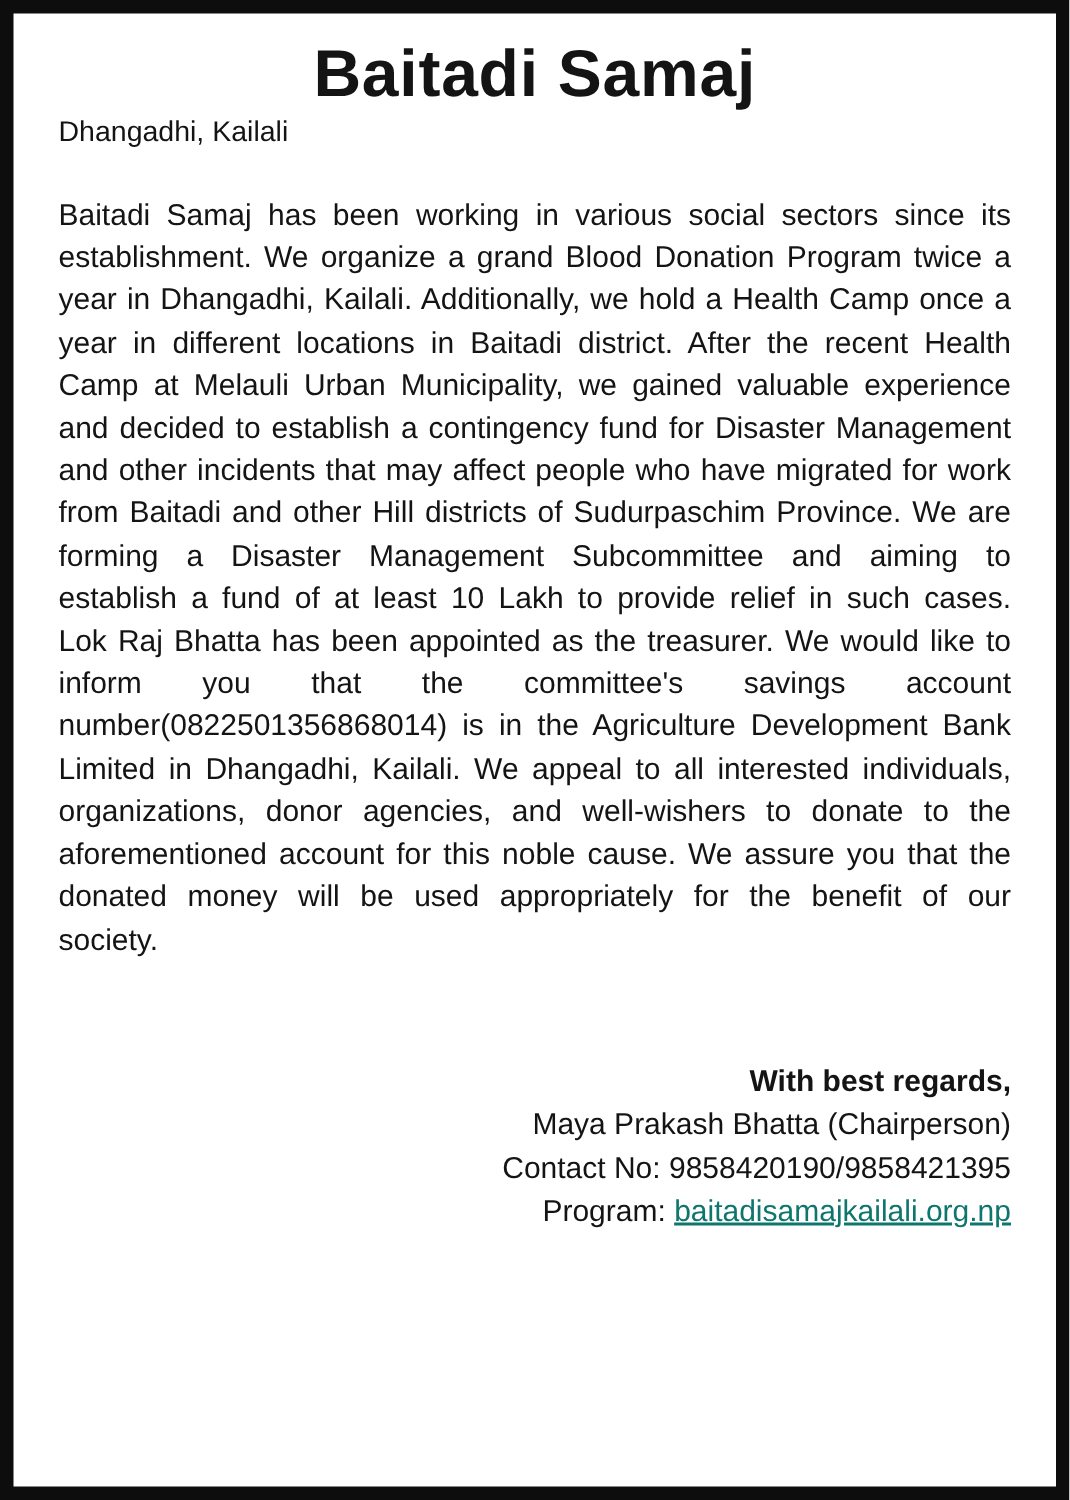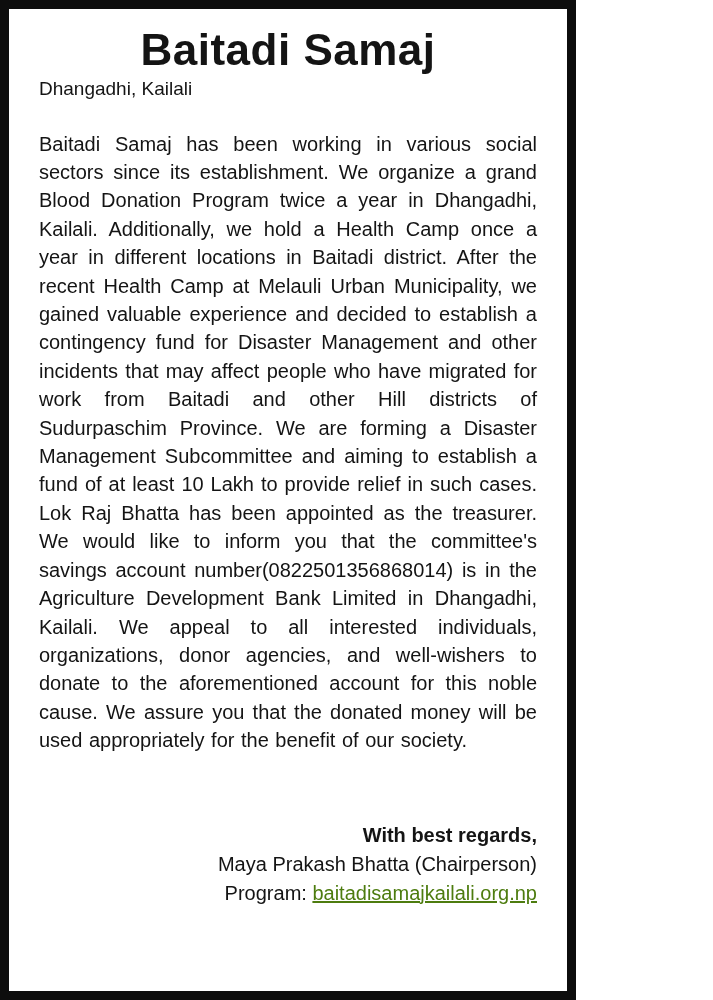--- a/index.html
+++ b/index.html
@@ -4,21 +4,21 @@
 <style>
   * { margin: 0; padding: 0; box-sizing: border-box; }
 
   html, body {
     background: #ffffff;
     font-family: "Liberation Sans", "DejaVu Sans", sans-serif;
     color: #141414;
   }
 
   .page {
-    width: 576px;
+    width: 713px;
     height: 1000px;
     border: 9px solid #0d0d0d;
     background: #ffffff;
     padding: 10px 30px 0 30px;
     overflow: hidden;
   }
 
   .doc-title {
     text-align: center;
     font-size: 44px;
@@ -53,38 +53,39 @@
     font-size: 20px;
     line-height: 29px;
     text-align: right;
   }
 
   .signature .closing {
     font-weight: bold;
   }
 
   .website-link {
-    color: #4d7c0f;
+    color: #0f766e;
     cursor: pointer;
   }
 </style>
 </head>
 <body>
 
 <div class="page">
 
   <h1 class="doc-title">Baitadi Samaj</h1>
 
   <div class="doc-subtitle">Dhangadhi, Kailali</div>
 
 
   <p class="doc-body">Baitadi Samaj has been working in various social sectors since its establishment. We organize a grand Blood Donation Program twice a year in Dhangadhi, Kailali. Additionally, we hold a Health Camp once a year in different locations in Baitadi district. After the recent Health Camp at Melauli Urban Municipality, we gained valuable experience and decided to establish a contingency fund for Disaster Management and other incidents that may affect people who have migrated for work from Baitadi and other Hill districts of Sudurpaschim Province. We are forming a Disaster Management Subcommittee and aiming to establish a fund of at least 10 Lakh to provide relief in such cases. Lok Raj Bhatta has been appointed as the treasurer. We would like to inform you that the committee's savings account number(0822501356868014) is in the Agriculture Development Bank Limited in Dhangadhi, Kailali. We appeal to all interested individuals, organizations, donor agencies, and well-wishers to donate to the aforementioned account for this noble cause. We assure you that the donated money will be used appropriately for the benefit of our society.</p>
 
   <div class="signature">
     <div class="closing">With best regards,</div>
     <div>Maya Prakash Bhatta (Chairperson)</div>
+    <div>Contact No: 9858420190/9858421395</div>
     <div>
       <span>Program:</span>
       <a class="website-link" href="#">baitadisamajkailali.org.np</a>
     </div>
   </div>
 
 </div>
 
 </body></html>

